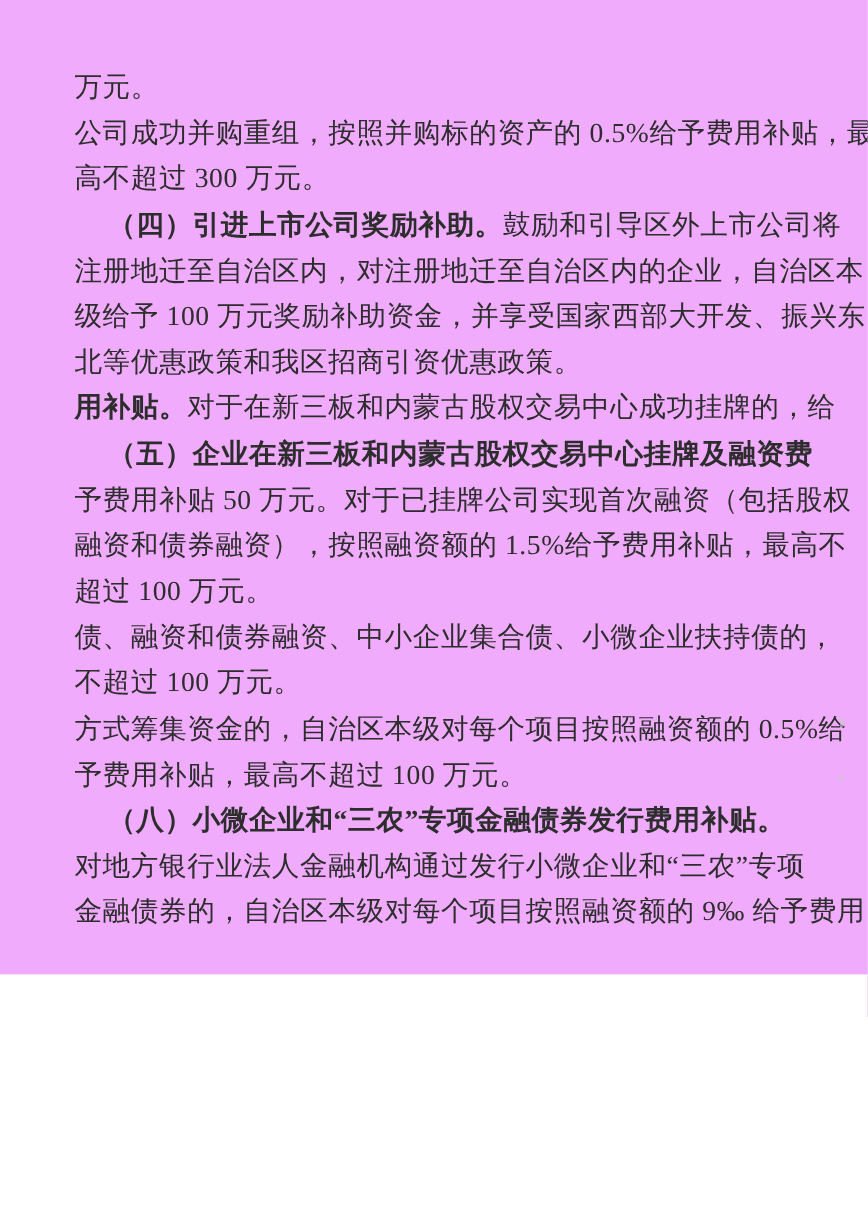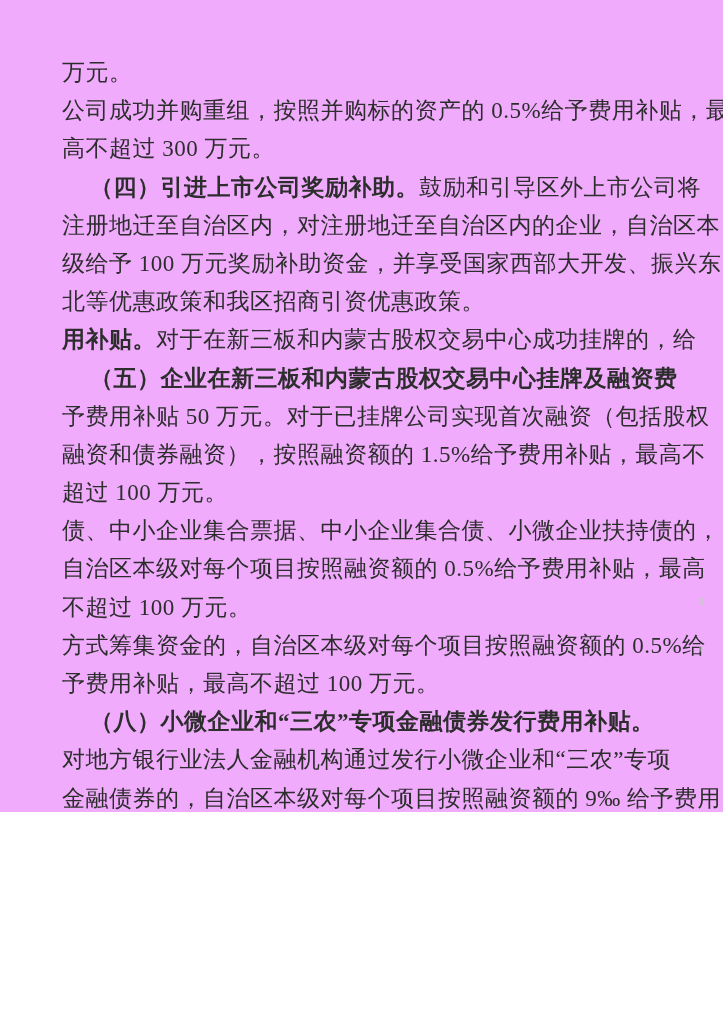--- a/index.html
+++ b/index.html
@@ -60,22 +60,21 @@
       <div class="line"><span>高不超过 300 万元。</span></div>
       <div class="line indent"><span class="hd">（四）引进上市公司奖励补助。</span><span>鼓励和引导区外上市公司将</span></div>
       <div class="line"><span>注册地迁至自治区内，对注册地迁至自治区内的企业，自治区本</span></div>
       <div class="line"><span>级给予 100 万元奖励补助资金，并享受国家西部大开发、振兴东</span></div>
       <div class="line"><span>北等优惠政策和我区招商引资优惠政策。</span></div>
       <div class="line"><span class="hd">用补贴。</span><span>对于在新三板和内蒙古股权交易中心成功挂牌的，给</span></div>
       <div class="line indent"><span class="hd">（五）企业在新三板和内蒙古股权交易中心挂牌及融资费</span></div>
       <div class="line"><span>予费用补贴 50 万元。对于已挂牌公司实现首次融资（包括股权</span></div>
       <div class="line"><span>融资和债券融资），按照融资额的 1.5%给予费用补贴，最高不</span></div>
       <div class="line"><span>超过 100 万元。</span></div>
-      <div class="line"><span>债、中小企业集合票据、中小企业集合债、小微企业扶持债的，</span></div>
-      <div class="line"><span>自治区本级对每个项目按照融资额的 0.5%给予费用补贴，最高</span></div>
+      <div class="line"><span>债、融资和债券融资、中小企业集合债、小微企业扶持债的，</span></div>
       <div class="line"><span>不超过 100 万元。</span></div>
       <div class="line"><span>方式筹集资金的，自治区本级对每个项目按照融资额的 0.5%给</span></div>
       <div class="line"><span>予费用补贴，最高不超过 100 万元。</span></div>
       <div class="line indent"><span class="hd">（八）小微企业和“三农”专项金融债券发行费用补贴。</span></div>
       <div class="line"><span>对地方银行业法人金融机构通过发行小微企业和“三农”专项</span></div>
       <div class="line"><span>金融债券的，自治区本级对每个项目按照融资额的 9‰ 给予费用</span></div>
     </div>
   <div class="page-number">– 4 –</div>
   <div class="speck speck-1"></div>
   <div class="speck speck-2"></div>

